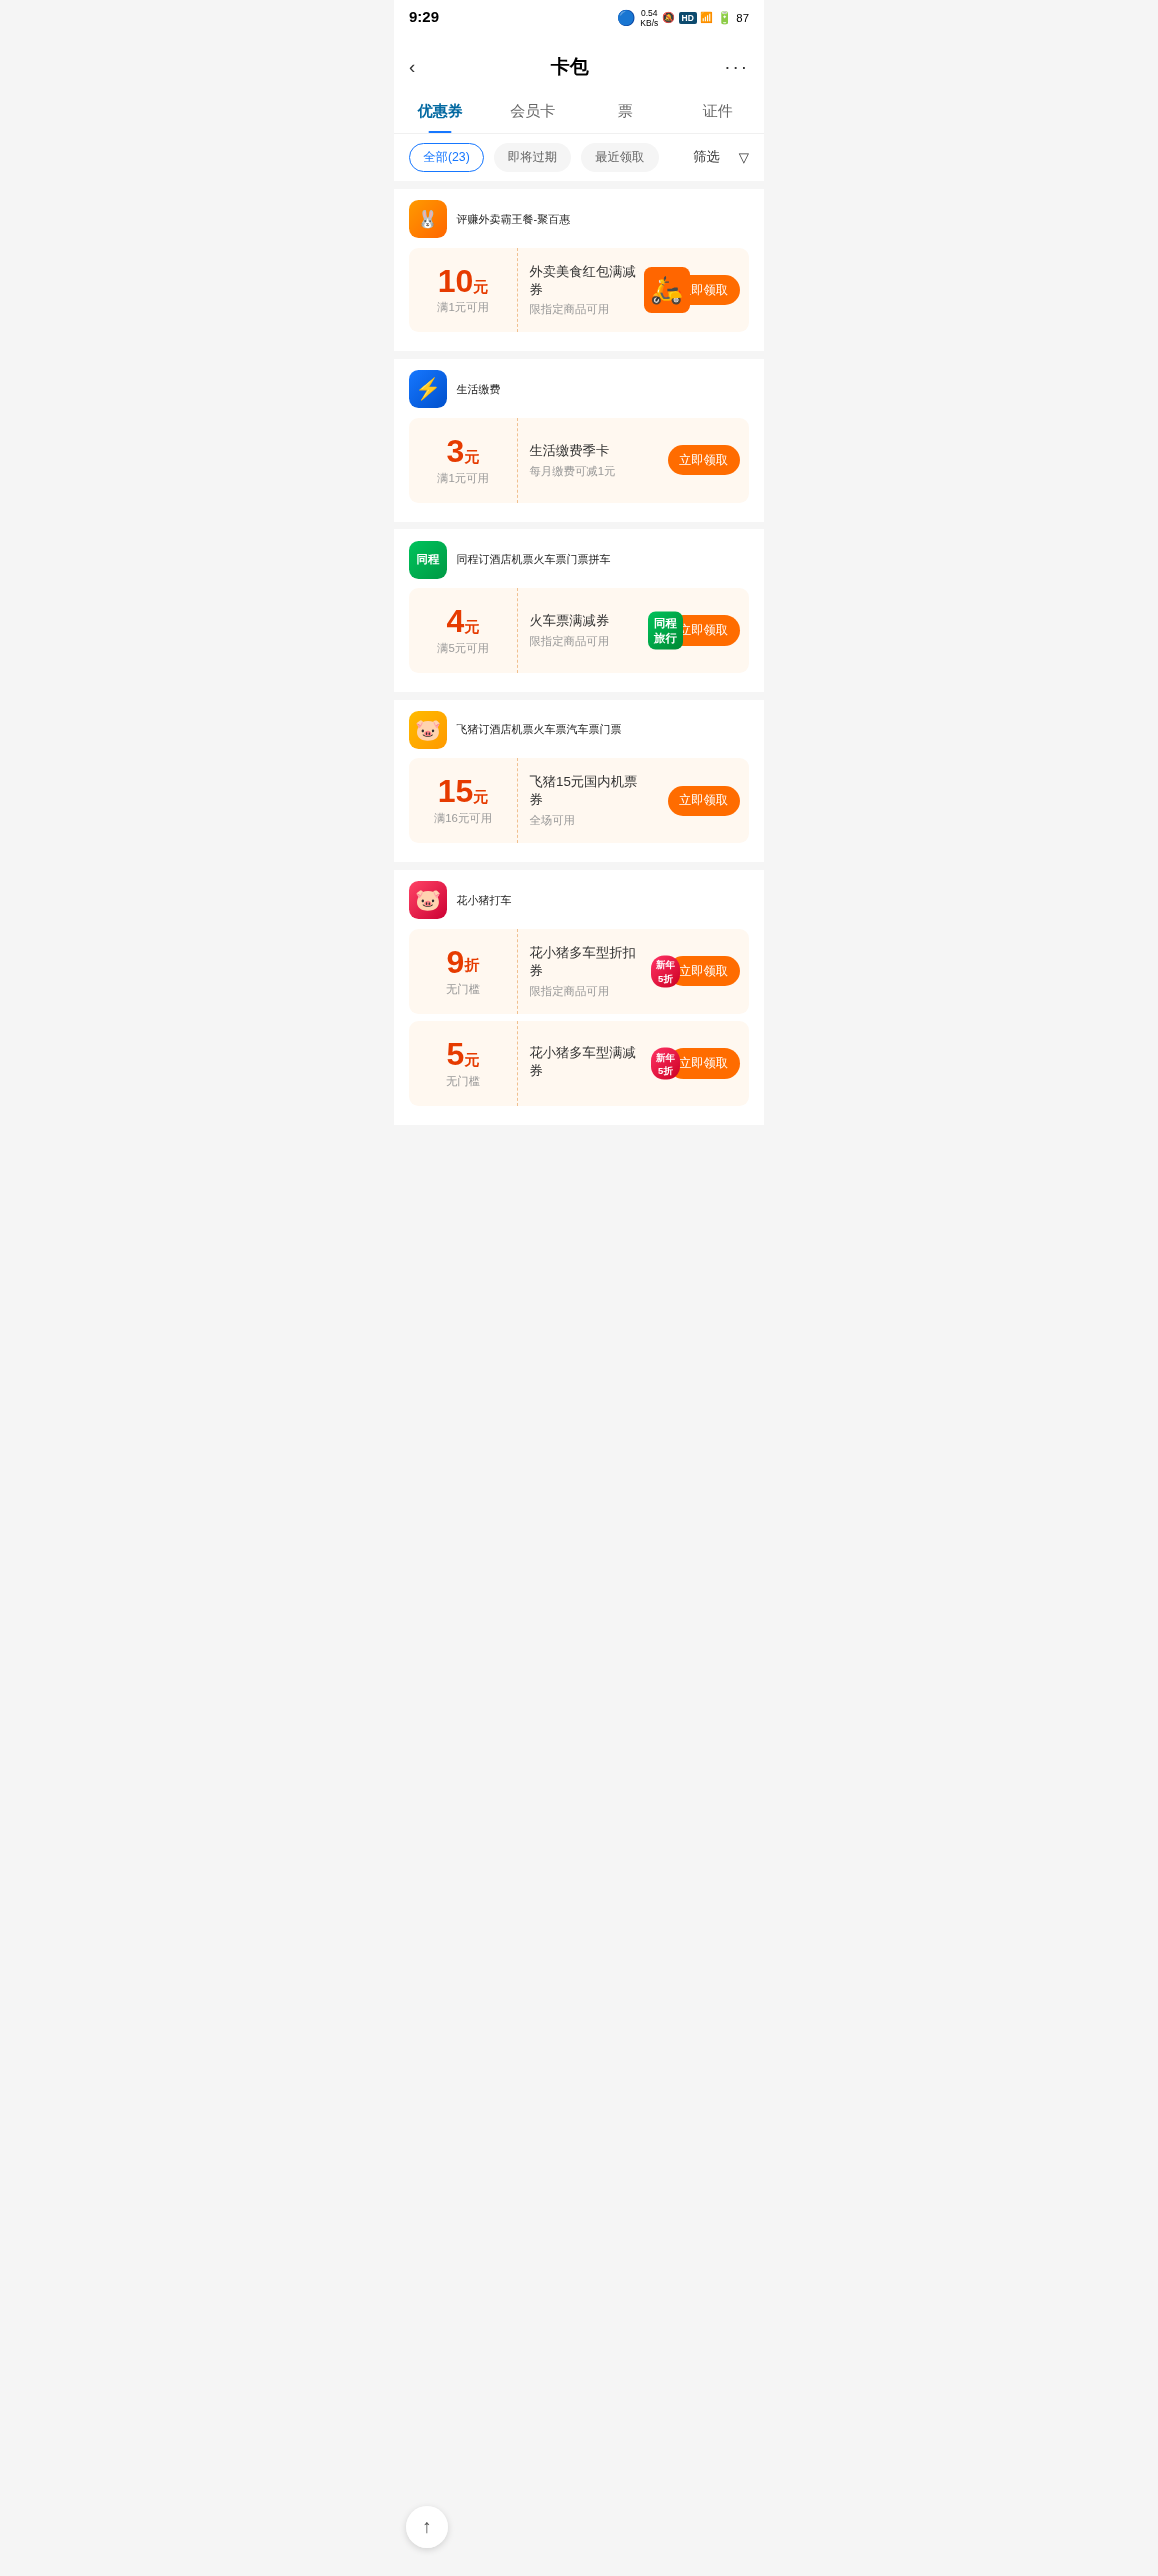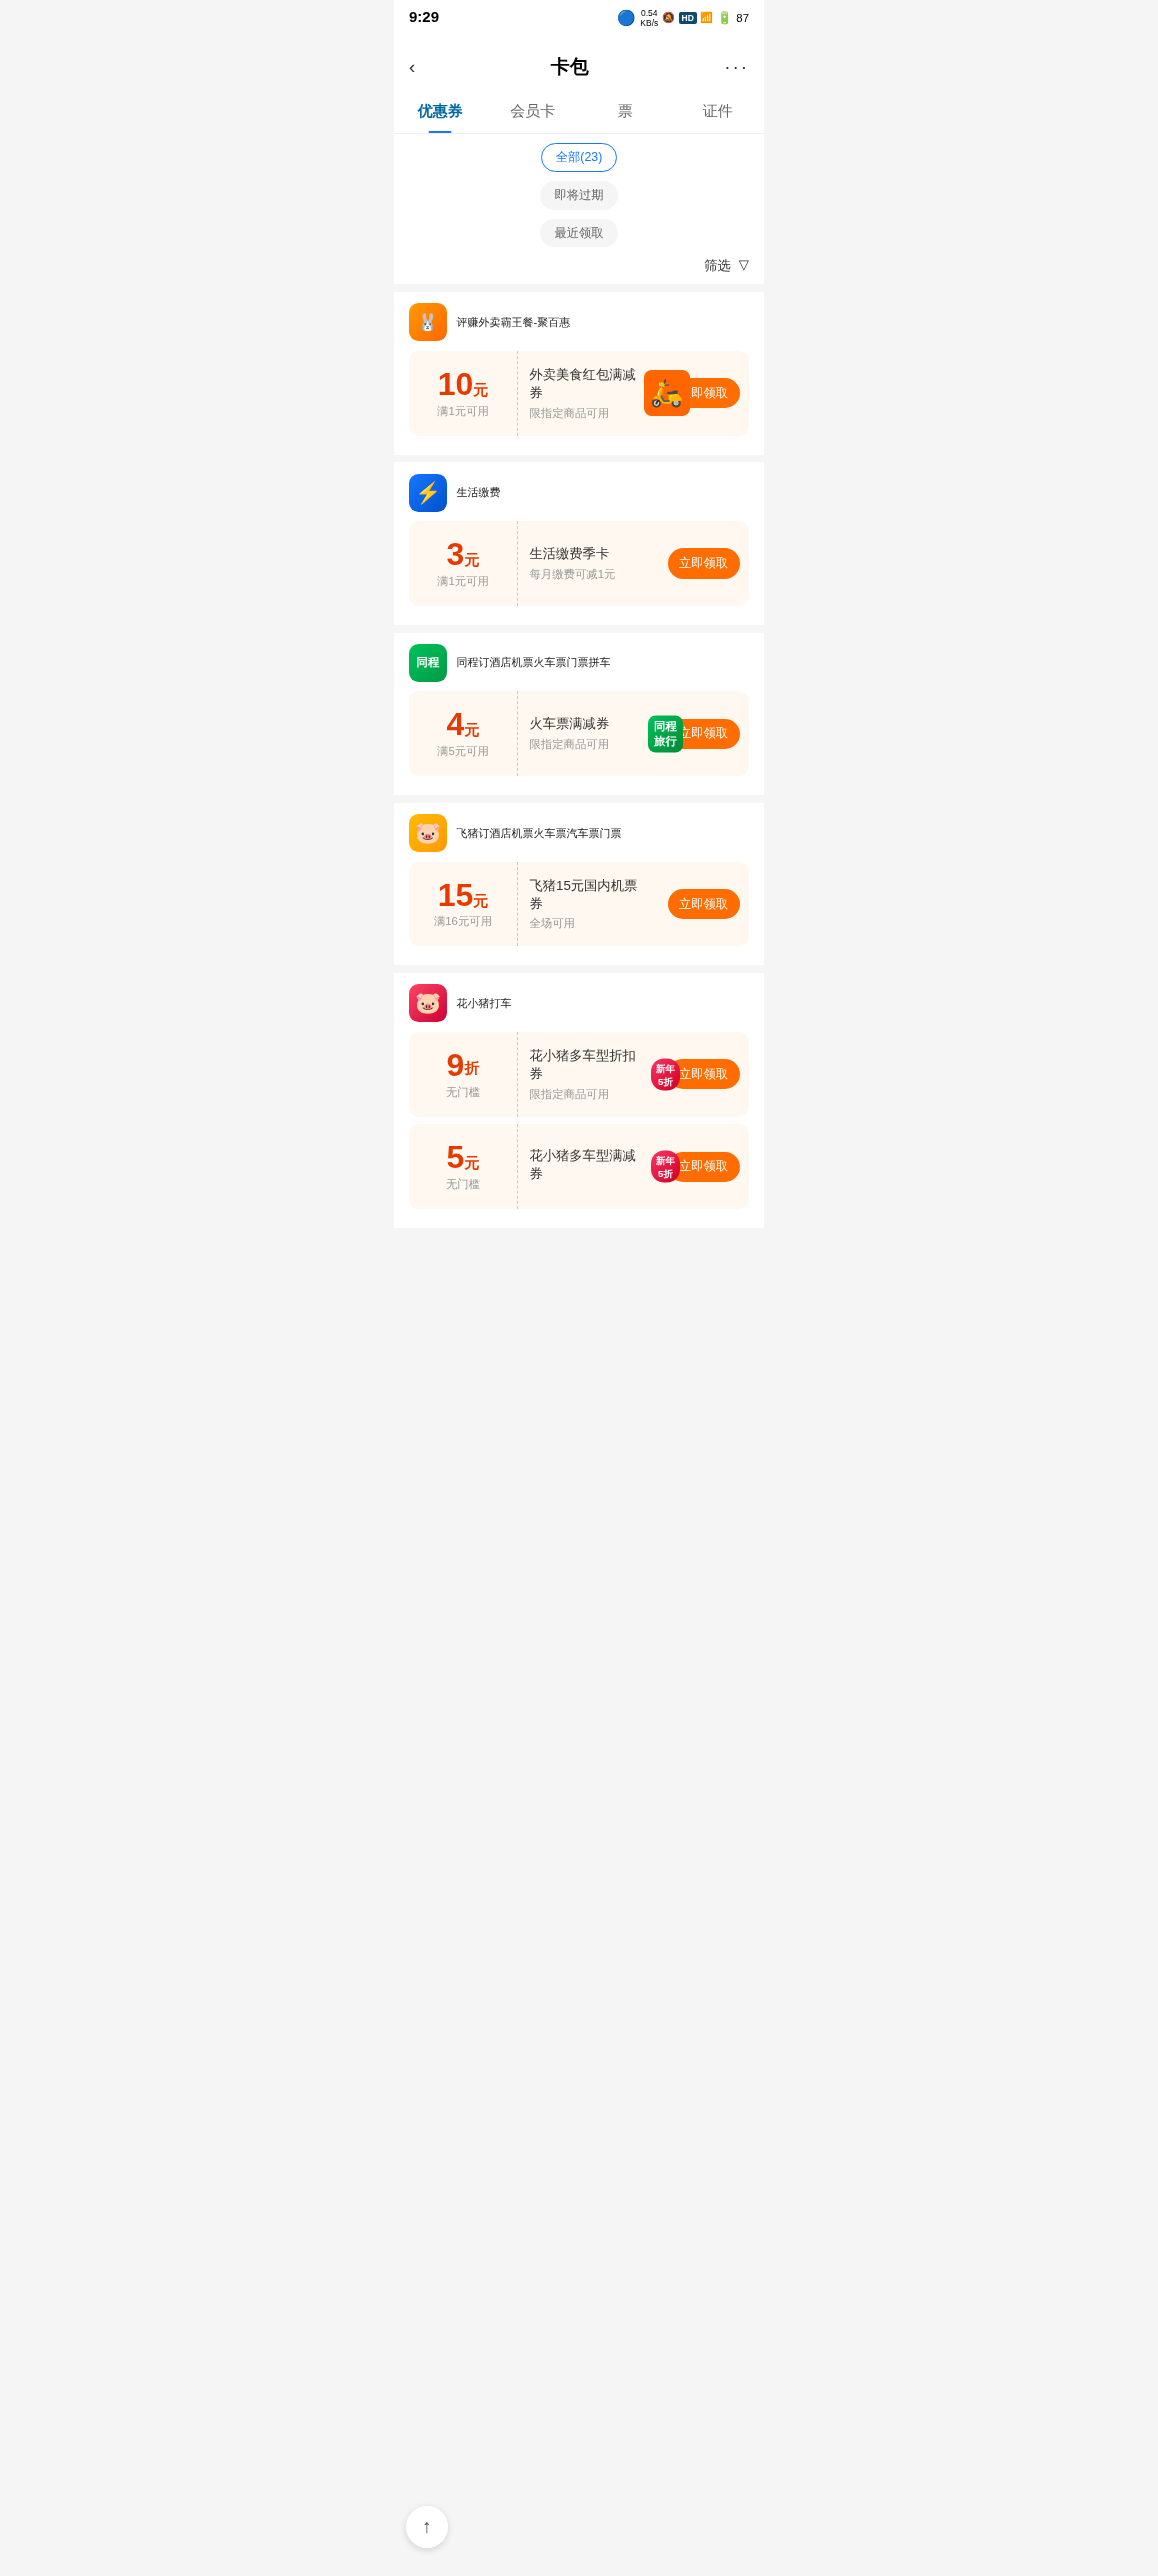--- a/index.html
+++ b/index.html
@@ -95,43 +95,42 @@
     }
 
     
     .filter-bar {
       background: #fff;
       display: flex;
       align-items: center;
       padding: 9.5px 15px;
       gap: 9.5px;
       margin-bottom: 7.6px;
-      flex-direction: column;
     }
     .filter-chip {
       padding: 4.7px 13.3px;
       border-radius: 19px;
       font-size: 12.3px;
       cursor: pointer;
       border: 0.9px solid transparent;
     }
     .filter-chip.active {
       background: #fff;
       border: 1.4px solid #1677ff;
       color: #1677ff;
     }
     .filter-chip.inactive {
       background: #f5f5f5;
       color: #666;
     }
     .filter-right {
       margin-left: auto;
       display: flex;
-      align-items: flex-start;
-      gap: 8px;
+      align-items: center;
+      gap: 19px;
       font-size: 13.3px;
       color: #333;
       cursor: pointer;
     }
 
     
     .coupon-group {
       background: #fff;
       margin-bottom: 7.6px;
       padding: 11.4px 15px;

